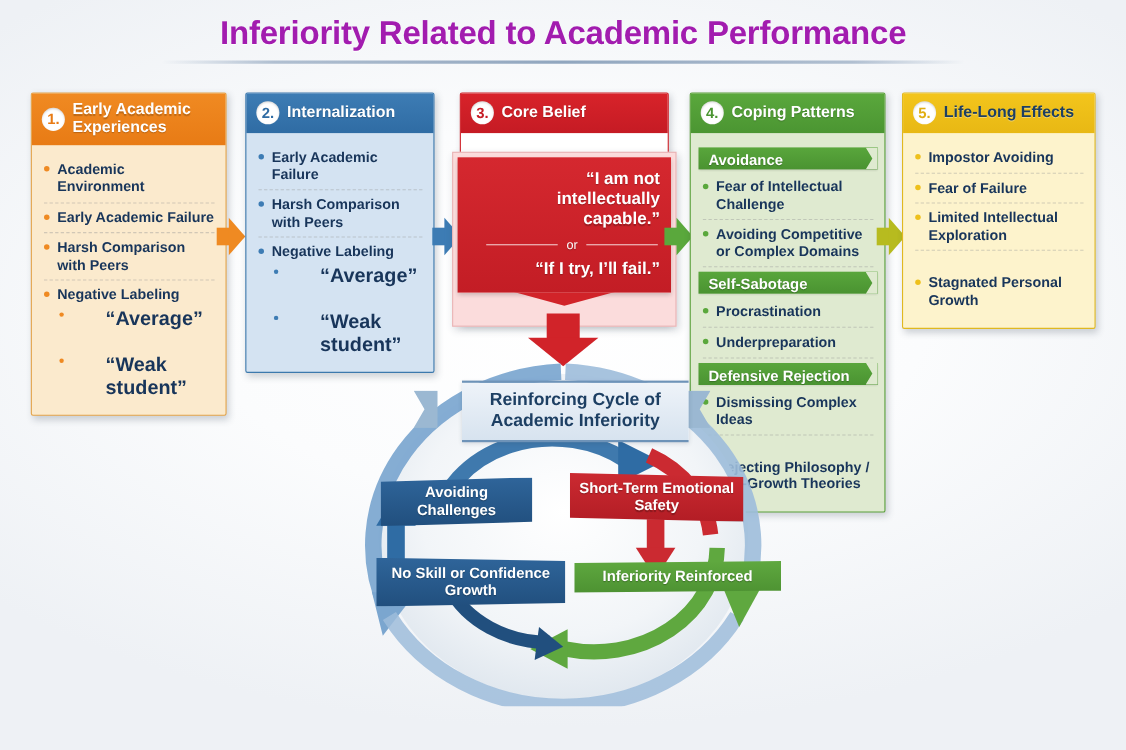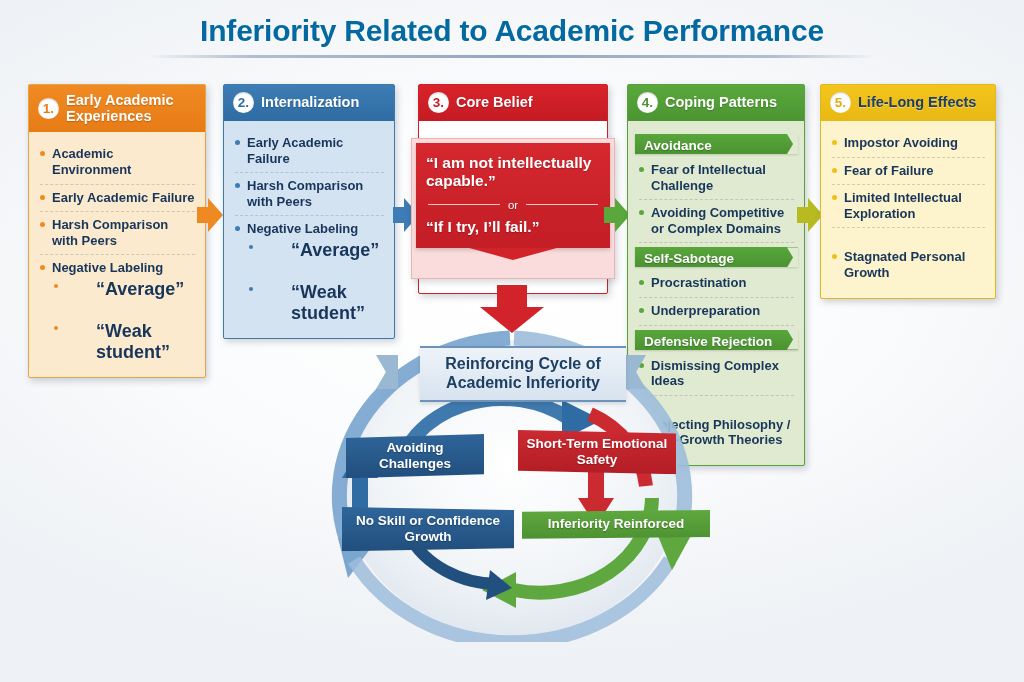--- a/index.html
+++ b/index.html
@@ -14,21 +14,21 @@
     position: relative;
   }
 
   
   .title-wrap {
     position: absolute; top: 14px; left: 0; width: 1024px;
     text-align: center;
   }
   .title {
     font-size: 30px; font-weight: bold;
-    color: #0369a1;
+    color: #a21caf;
     letter-spacing: -0.2px;
     text-shadow: 0 1px 0 rgba(255,255,255,0.9);
   }
   .title-rule {
     width: 730px; height: 3px; margin: 7px auto 0;
     background: linear-gradient(to right,
       rgba(160,178,198,0) 0%, rgba(120,145,175,0.55) 14%,
       rgba(110,138,170,0.75) 50%, rgba(120,145,175,0.55) 86%,
       rgba(160,178,198,0) 100%);
     border-radius: 2px;
@@ -107,22 +107,22 @@
   
   .quote-outer {
     position: absolute; left: 411px; top: 138px; width: 204px;
     background: #fbdcdc;
     border: 1px solid #e9b4b6;
     box-shadow: 2px 3px 7px rgba(40,55,75,0.2);
   }
   .quote-inner {
     background: linear-gradient(#d5282f, #c31d25);
     margin: 4px 4px 0 4px;
-    padding: 11px 10px 12px 10px;
-    text-align: left;
+    padding: 11px 10px 12px 24px;
+    text-align: right;
     color: #ffffff;
     text-shadow: 0 1px 1px rgba(0,0,0,0.25);
     box-shadow: 0 2px 4px rgba(0,0,0,0.18);
   }
   .quote-line { font-size: 15.5px; font-weight: bold; line-height: 1.18; }
   .quote-or {
     display: flex; align-items: center; gap: 8px;
     margin: 8px 2px 7px 2px;
     font-size: 11.5px; font-weight: normal;
   }

